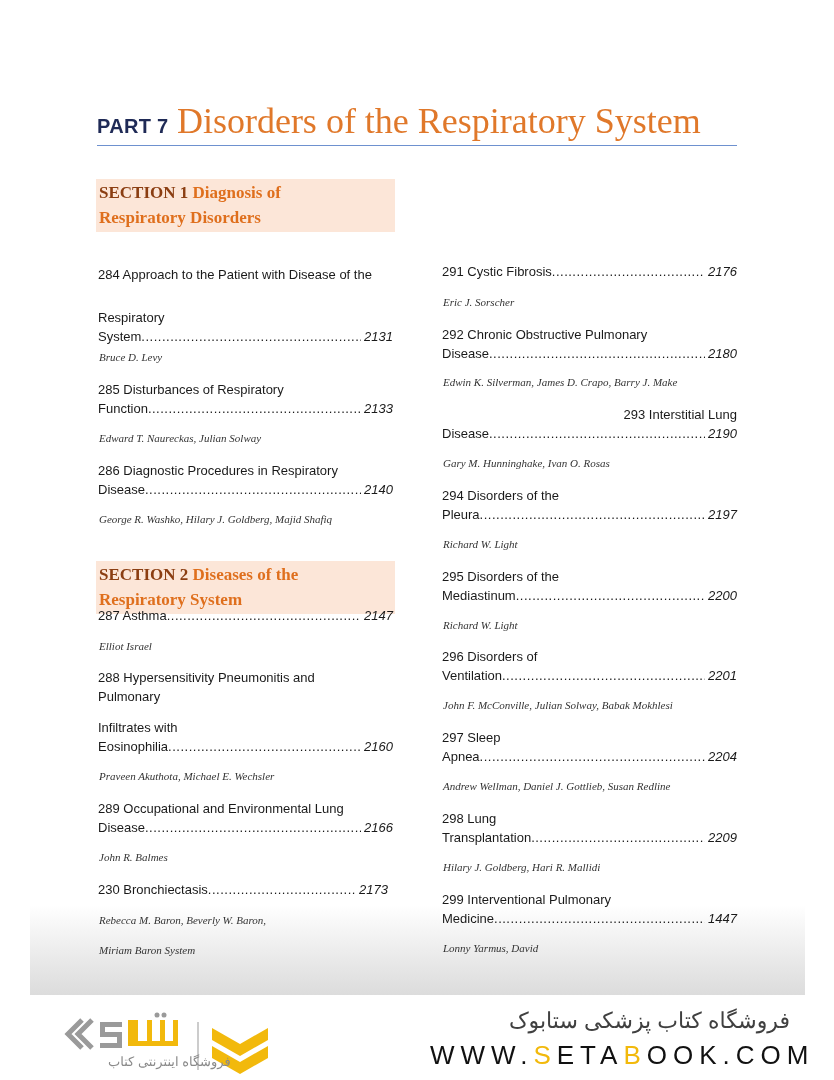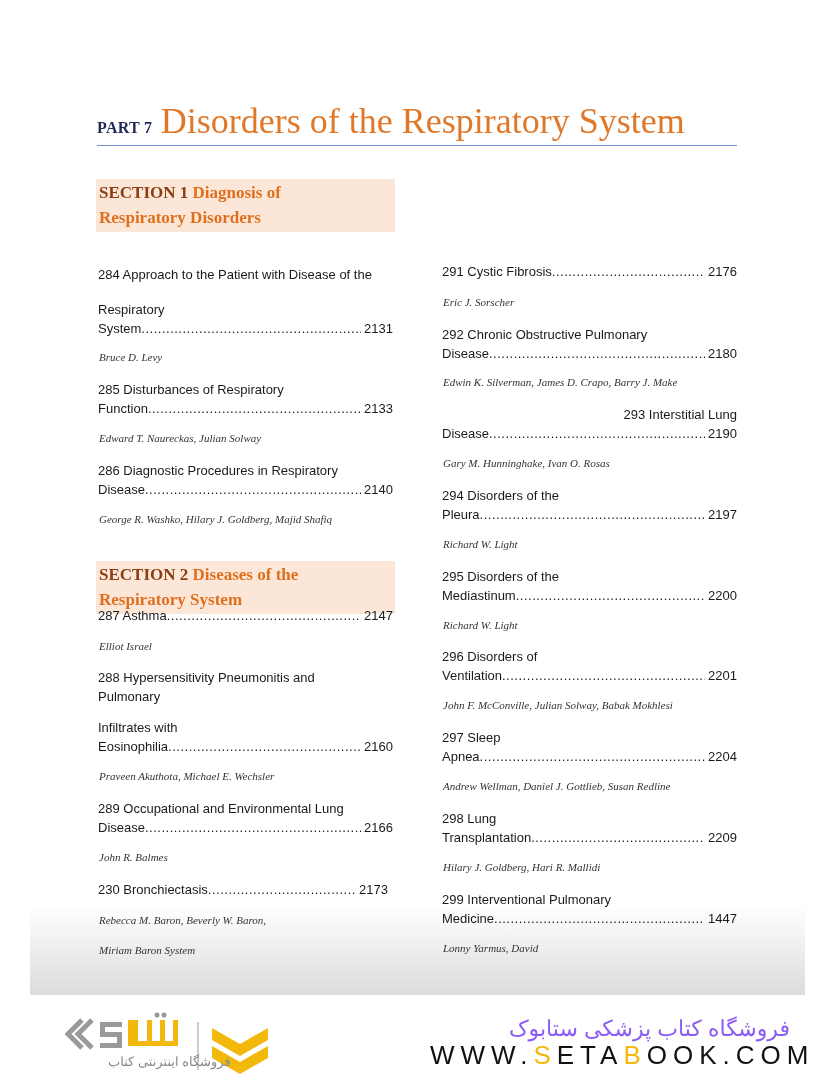--- a/index.html
+++ b/index.html
@@ -9,21 +9,21 @@
   }
   .page { position:absolute; left:0; top:0; width:834px; height:1080px; }
   .bottom-shade {
     position:absolute; left:30px; top:905px; width:775px; height:90px;
     background:linear-gradient(to bottom, rgba(255,255,255,0) 0%, #e6e6e6 70%, #dcdcdc 100%);
   }
   .part-title {
     position:absolute; left:97px; top:100px; white-space:nowrap;
   }
   .part-label {
-    font-family:Liberation Serif, serif; font-weight:bold; font-size:16px;
+    font-family:Liberation Sans, sans-serif; font-weight:bold; font-size:20px;
     color:#1f2a56; letter-spacing:0.3px; vertical-align:baseline;
   }
   .part-name {
     font-family:"Liberation Serif", serif; font-size:36px; color:#e0782a;
     margin-left:4px; vertical-align:baseline;
   }
   .rule {
     position:absolute; left:97px; top:145px; width:640px; height:0;
     border-top:1.5px solid #6e91cf;
   }
@@ -32,29 +32,29 @@
     font-family:"Liberation Serif", serif; font-weight:bold; font-size:17px; line-height:25px;
     padding:1px 19px 2px 3px; box-sizing:border-box;
   }
   .section-box .sec-label { color:#8b3e12; }
   .section-box .sec-name { color:#df6f1d; }
   .entry { position:absolute; width:295px; font-size:13px; line-height:19px; color:#1a1a1a; }
   .entry .row { display:flex; white-space:nowrap; }
   .entry .row .t { flex:0 0 auto; }
   .entry .row .dots { flex:1 1 auto; overflow:hidden; letter-spacing:0.5px; }
   .entry .row .dots::after { content:"...................................................................................................................................."; }
-  .entry .row .pg { flex:0 0 auto; padding-left:3px; }
+  .entry .row .pg { flex:0 0 auto; padding-left:3px;font-style:italic; }
   .author {
     position:absolute; font-family:Liberation Serif, serif; font-style:italic;
     font-size:11px; color:#333; white-space:nowrap;
   }
   .footer-logo { position:absolute; left:60px; top:1010px; width:230px; height:70px; }
   .store-fa {
     position:absolute; left:470px; top:1008px; width:320px; text-align:right;
-    font-size:22px; color:#8b5cf6; direction:rtl;margin-top:8px;
+    font-size:22px; color:#404040; direction:rtl;
   }
   .store-url {
     position:absolute; left:430px; top:1040px; font-size:26px; letter-spacing:6px; color:#111; white-space:nowrap;
   }
   .store-url .hl { color:#f2b90c; }
 </style>
 </head>
 <body>
 
 <div class="page">
@@ -68,21 +68,21 @@
   <div class="rule"></div>
 
   <div class="section-box" style="top:179px;">
     <span class="sec-label">SECTION 1</span>
     <span class="sec-name">Diagnosis of</span><br>
     <span class="sec-name">Respiratory Disorders</span>
   </div>
 
   <div class="entry" style="left:98px; top:265px;">
     <div>284 Approach to the Patient with Disease of the</div>
-    <div style="margin-top:16px;">Respiratory</div>
+    <div style="margin-top:24px;">Respiratory</div>
     <div class="row">
         <span class="t">System</span>
         <span class="dots"></span>
         <span class="pg">2131</span>
       </div>
   </div>
   <div class="author" style="left:99px; top:351px;">Bruce D. Levy</div>
 
   <div class="entry" style="left:98px; top:380px;">
     <div>285 Disturbances of Respiratory</div>

